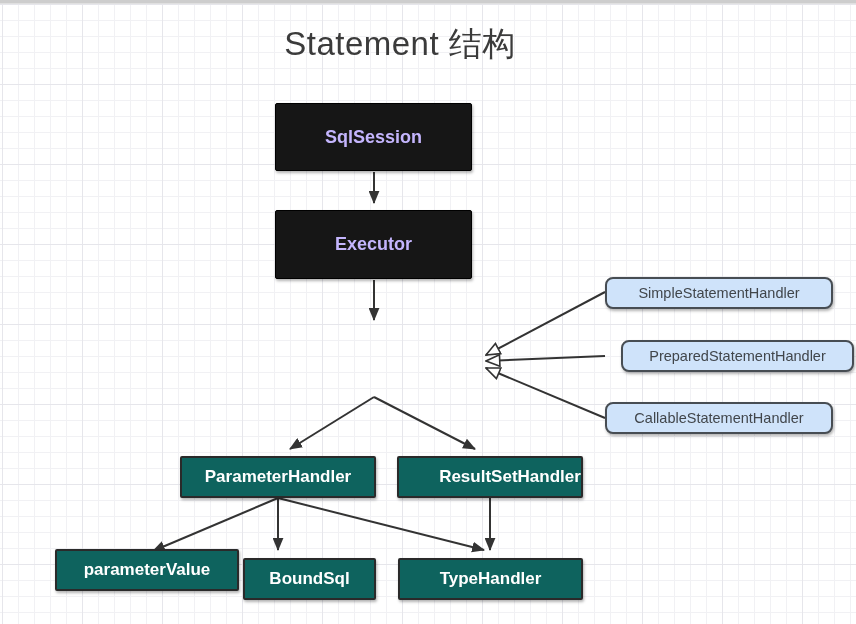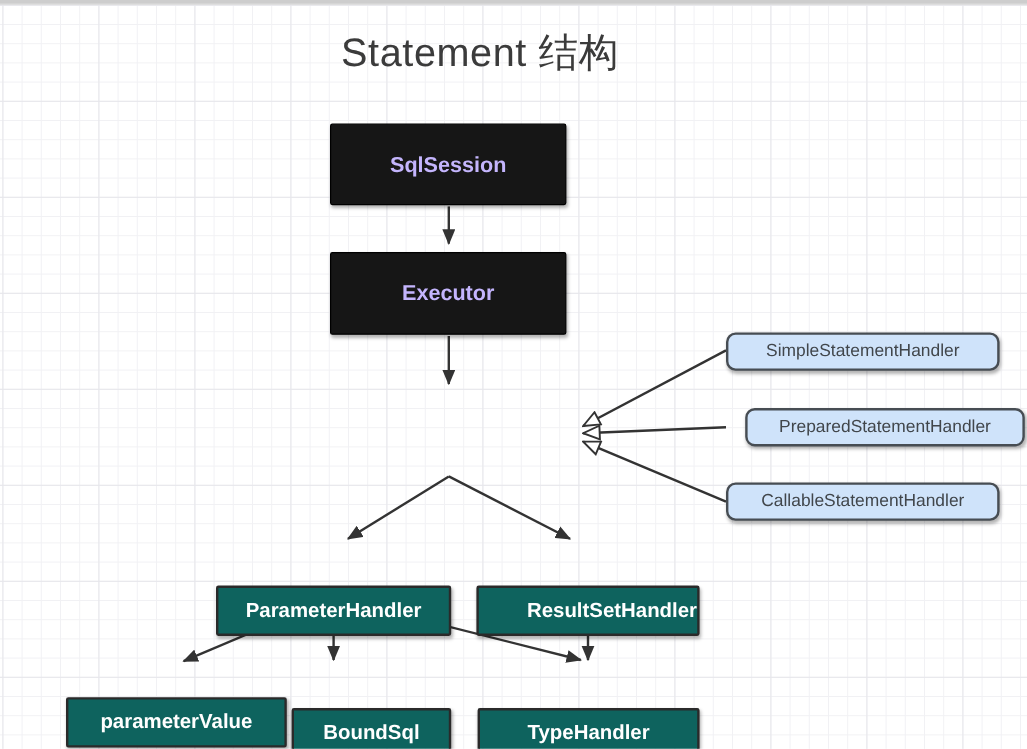--- a/index.html
+++ b/index.html
@@ -45,21 +45,20 @@
   }
   .node-blue-sub {
     background:#cfe3fa; color:#41464b; font-weight:400; font-size:14.5px;
     border:2px solid #474d53; border-radius:8px;
     box-shadow:1px 2px 3px rgba(0,0,0,.3);
   }
   .node-teal {
     background:#0e635e; color:#ffffff; font-weight:bold; font-size:17px;
     border:2px solid #2a2a2a; border-radius:2px;
     box-shadow:1px 2px 3px rgba(0,0,0,.3);
-    margin-top:32px;
   }
 
   #n-sqlsession { left:275px; top:103px; width:197px; height:68px; }
   #n-executor   { left:275px; top:210px; width:197px; height:69px; }
   #n-stmt       { left:276px; top:327px; width:196px; height:69px; }
   #n-simple     { left:605px; top:277px; width:228px; height:32px; }
   #n-prepared   { left:605px; top:340px; width:233px; height:32px;margin-left:16px; }
   #n-callable   { left:605px; top:402px; width:228px; height:32px; }
   #n-param      { left:180px; top:456px; width:196px; height:42px; }
   #n-result     { left:397px; top:456px; width:186px; height:42px;padding-left:40px; }

